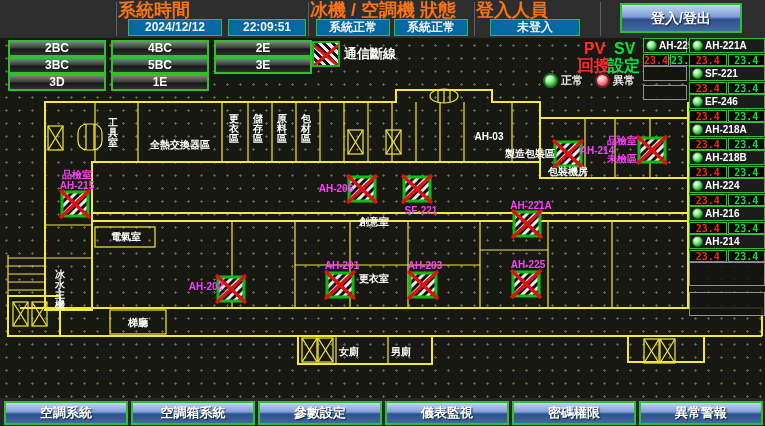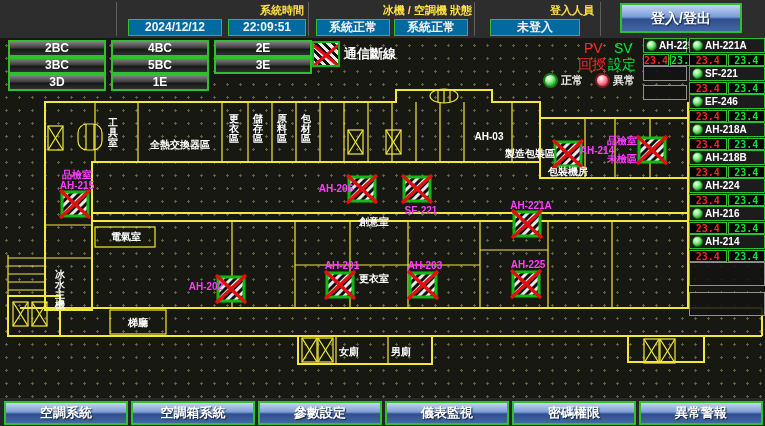--- a/index.html
+++ b/index.html
@@ -9,21 +9,21 @@
     font-family:"Liberation Sans","DejaVu Sans",sans-serif;
     -webkit-font-smoothing:none;
   }
   .dots{
     background-image:radial-gradient(rgba(215,205,130,.40) 1px, transparent 1.4px);
     background-size:13px 13px;
   }
   
   #topbar{position:absolute;left:0;top:0;width:765px;height:38px;background:#2d2d2d;z-index:30;}
   .sep{position:absolute;top:2px;bottom:2px;width:1px;background:#5f5f5f;}
-  .hlabel{position:absolute;color:#fde047;font-size:11px;font-weight:bold;text-align:right;top:2px;height:16px;line-height:16px;}
+  .hlabel{position:absolute;color:#f97316;font-size:18px;font-weight:bold;text-align:left;top:2px;height:16px;line-height:16px;}
   .vbox{position:absolute;background:#0369a1;border:1px solid #2fbf2f;color:#f2f2f2;
         font-size:12px;font-weight:bold;text-align:center;line-height:15px;height:15px;}
   #logo{position:absolute;left:3px;top:1px;width:110px;height:36px;}
   #logo .ltxt{position:absolute;left:36px;top:3px;color:#c8102e;font-weight:bold;font-size:13px;letter-spacing:1px;white-space:nowrap;}
   #logo .lsub{position:absolute;left:37px;top:19px;color:#8f1422;font-weight:bold;font-size:7px;letter-spacing:1px;white-space:nowrap;}
   .bluebtn{
     background:linear-gradient(#c3d6f4,#7c9dd6 45%,#2e4f90 55%,#44679f);
     border:2px solid #2fbf2f;color:#fff;font-weight:bold;text-align:center;
     text-shadow:1px 1px 1px #15233f;cursor:pointer;
   }
@@ -46,21 +46,21 @@
   .commicon:before{transform:rotate(40deg);}
   .commicon:after{transform:rotate(-40deg);}
   #legend-comm{position:absolute;left:312px;top:41px;z-index:25;display:flex;align-items:center;}
   #legend-comm span{color:#fff;font-size:13px;font-weight:bold;margin-left:4px;}
   .ledlegend{position:absolute;z-index:25;display:flex;align-items:center;}
   .led{width:11px;height:11px;border-radius:50%;
     background:radial-gradient(circle at 35% 30%,#ffffff,#88ee88 40%,#069606 85%);
     border:2px solid #1d7a1d;}
   .led.red{background:radial-gradient(circle at 35% 30%,#ffffff,#ff9bb0 40%,#c82333 85%);border-color:#7a1d1d;}
   .ledlegend span{color:#e8e8e8;font-size:11px;font-weight:bold;margin-left:3px;}
-  .pvsv{position:absolute;z-index:25;font-size:14px;font-weight:normal;}
+  .pvsv{position:absolute;z-index:25;font-size:16px;font-weight:bold;}
   .redtxt{color:#ff2a2a;} .grntxt{color:#00e63c;}
   
   #eqpanel{position:absolute;right:0;top:38px;width:122px;z-index:25;}
   #eq-left{position:absolute;left:0;top:0;width:44px;}
   #eq-right{position:absolute;left:46px;top:0;width:76px;}
   .uname{display:flex;align-items:center;height:13px;border:1px solid #2fbf2f;background:#1c1c1c;margin-bottom:1px;}
   .uname b{color:#fff;font-size:10px;font-weight:bold;white-space:nowrap;letter-spacing:0px;}
   .uname .led{width:9px;height:9px;border-width:1px;margin:0 2px;flex:none;}
   .rd{display:flex;height:12px;margin-bottom:0;}
   .rd span{flex:1;border:1px solid #2fbf2f;background:#050505;

